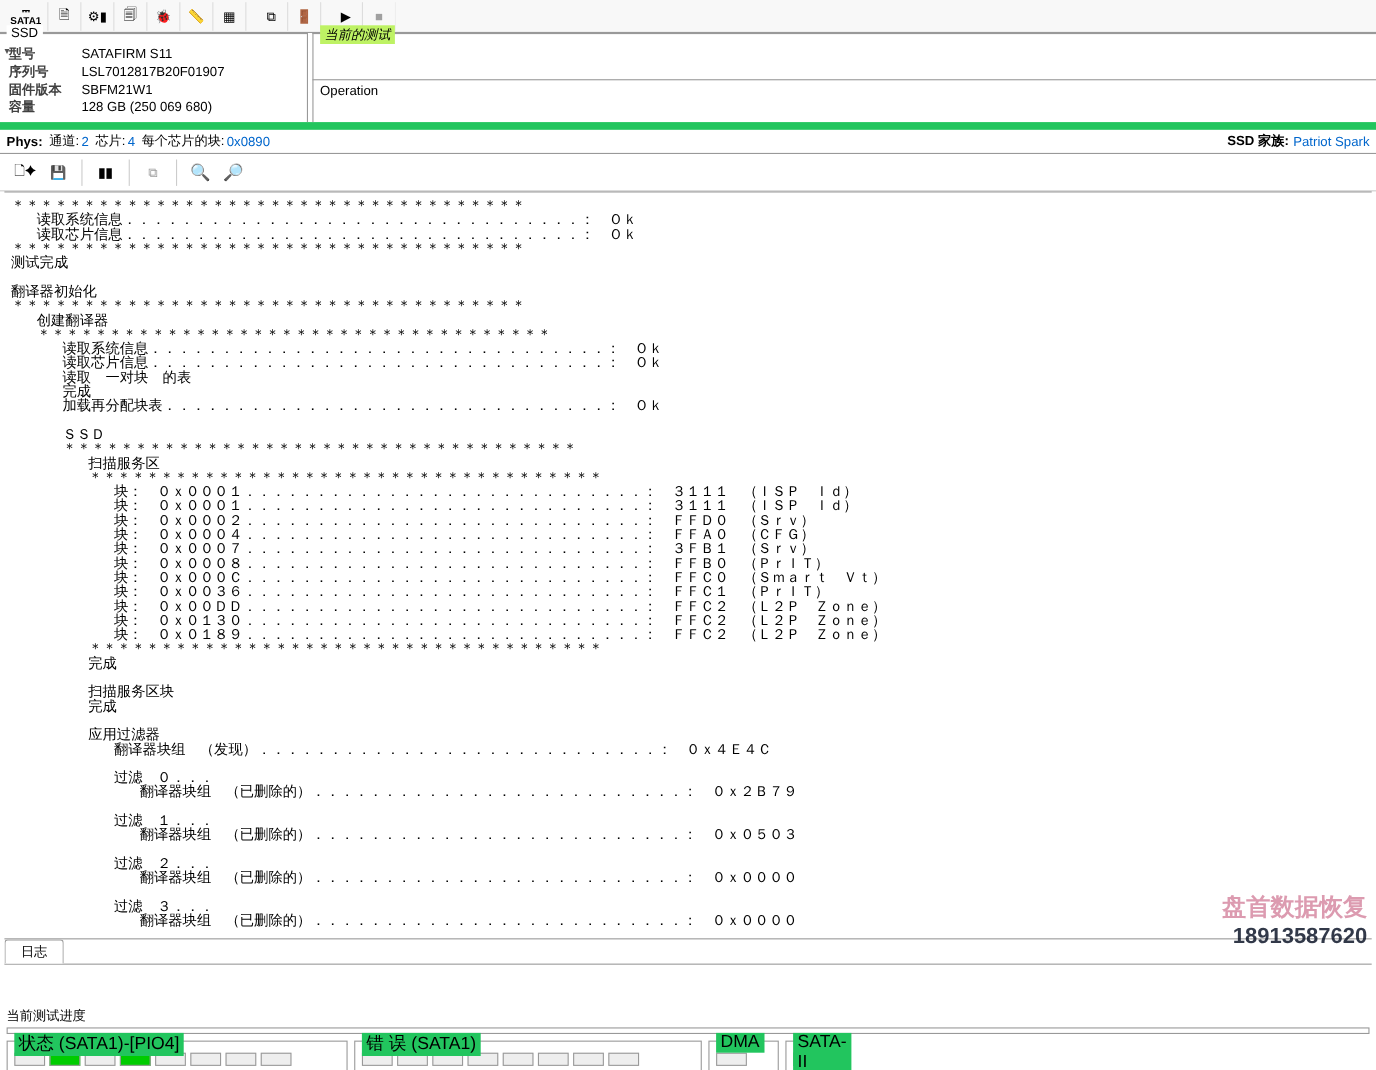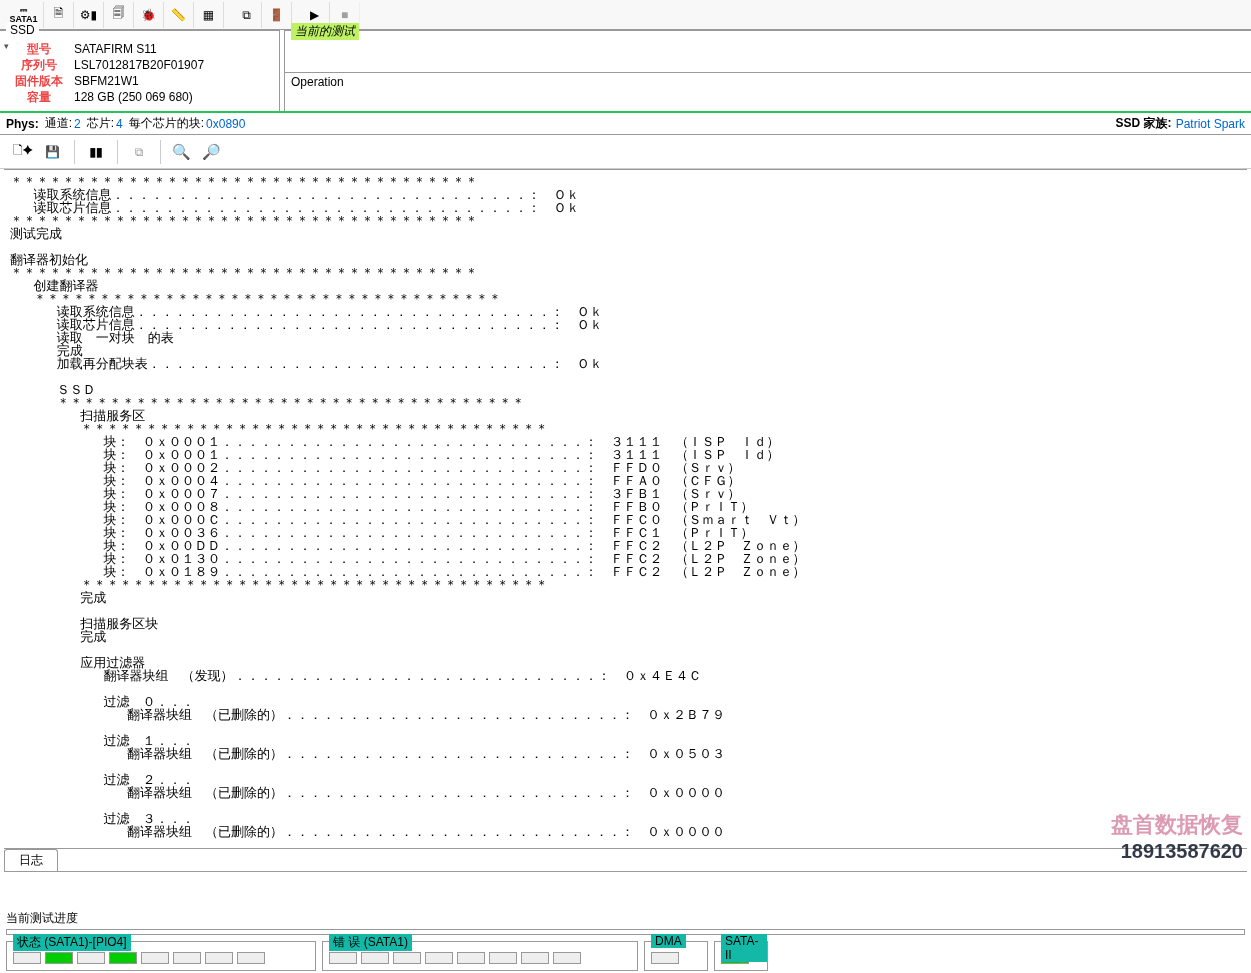--- a/index.html
+++ b/index.html
@@ -30,41 +30,41 @@
   height: 26px;
   border-right: 1px solid #ddd;
   cursor: pointer;
 }
 .toolbar-top .btn.wide { width: 40px; font-size: 9px; font-weight: bold; }
 .toolbar-top .sep { width: 8px; }
 
 
 .info-area {
   display: flex;
-  border-bottom: 2px solid #22c55e;
+  border-bottom: 7px solid #22c55e;
 }
 .ssd-panel {
   width: 280px;
   border: 1px solid #999;
   border-left: none;
   border-bottom: none;
   font-size: 12px;
   position: relative;
 }
 .ssd-panel .title {
   position: absolute;
   top: -8px;
   left: 6px;
   background: #fff;
   padding: 0 4px;
   font-size: 12px;
 }
 .ssd-panel .rows { padding: 10px 8px 6px 8px; }
 .ssd-panel .row { display: flex; line-height: 16px; }
-.ssd-panel .row .lbl { width: 66px; text-align: center; padding-right: 4px; font-weight: bold; color: #ef4444; }
+.ssd-panel .row .lbl { width: 66px; text-align: left; padding-right: 4px; font-weight: bold; color: #404040; }
 .ssd-panel .row .val { flex: 1; }
 .ssd-panel .expand-arrow { position: absolute; left: 4px; top: 10px; font-size: 9px; color: #555;}
 
 .right-info { flex: 1; display: flex; flex-direction: column; }
 .current-test {
   border: 1px solid #999;
   border-right: none;
   border-bottom: none;
   margin-left: 4px;
   padding: 8px 6px 4px 6px;
@@ -192,23 +192,23 @@
 .status-group {
   border: 1px solid #999;
   position: relative;
   padding: 10px 6px 6px 6px;
   margin-right: 6px;
 }
 .status-group .title {
   position: absolute;
   top: -8px;
   left: 6px;
-  background: #14b8a6;
+  background: #22c55e;
   padding: 0 4px;
-  font-size: 12px;
+  font-size: 16px;
 }
 .status-group.status { width: 310px; }
 .status-group.errors { width: 316px; }
 .status-group.dma { width: 64px; }
 .status-group.sata2 { width: 54px; }
 .blocks { display: flex; gap: 4px; }
 .block {
   width: 28px;
   height: 12px;
   border: 1px solid #999;

